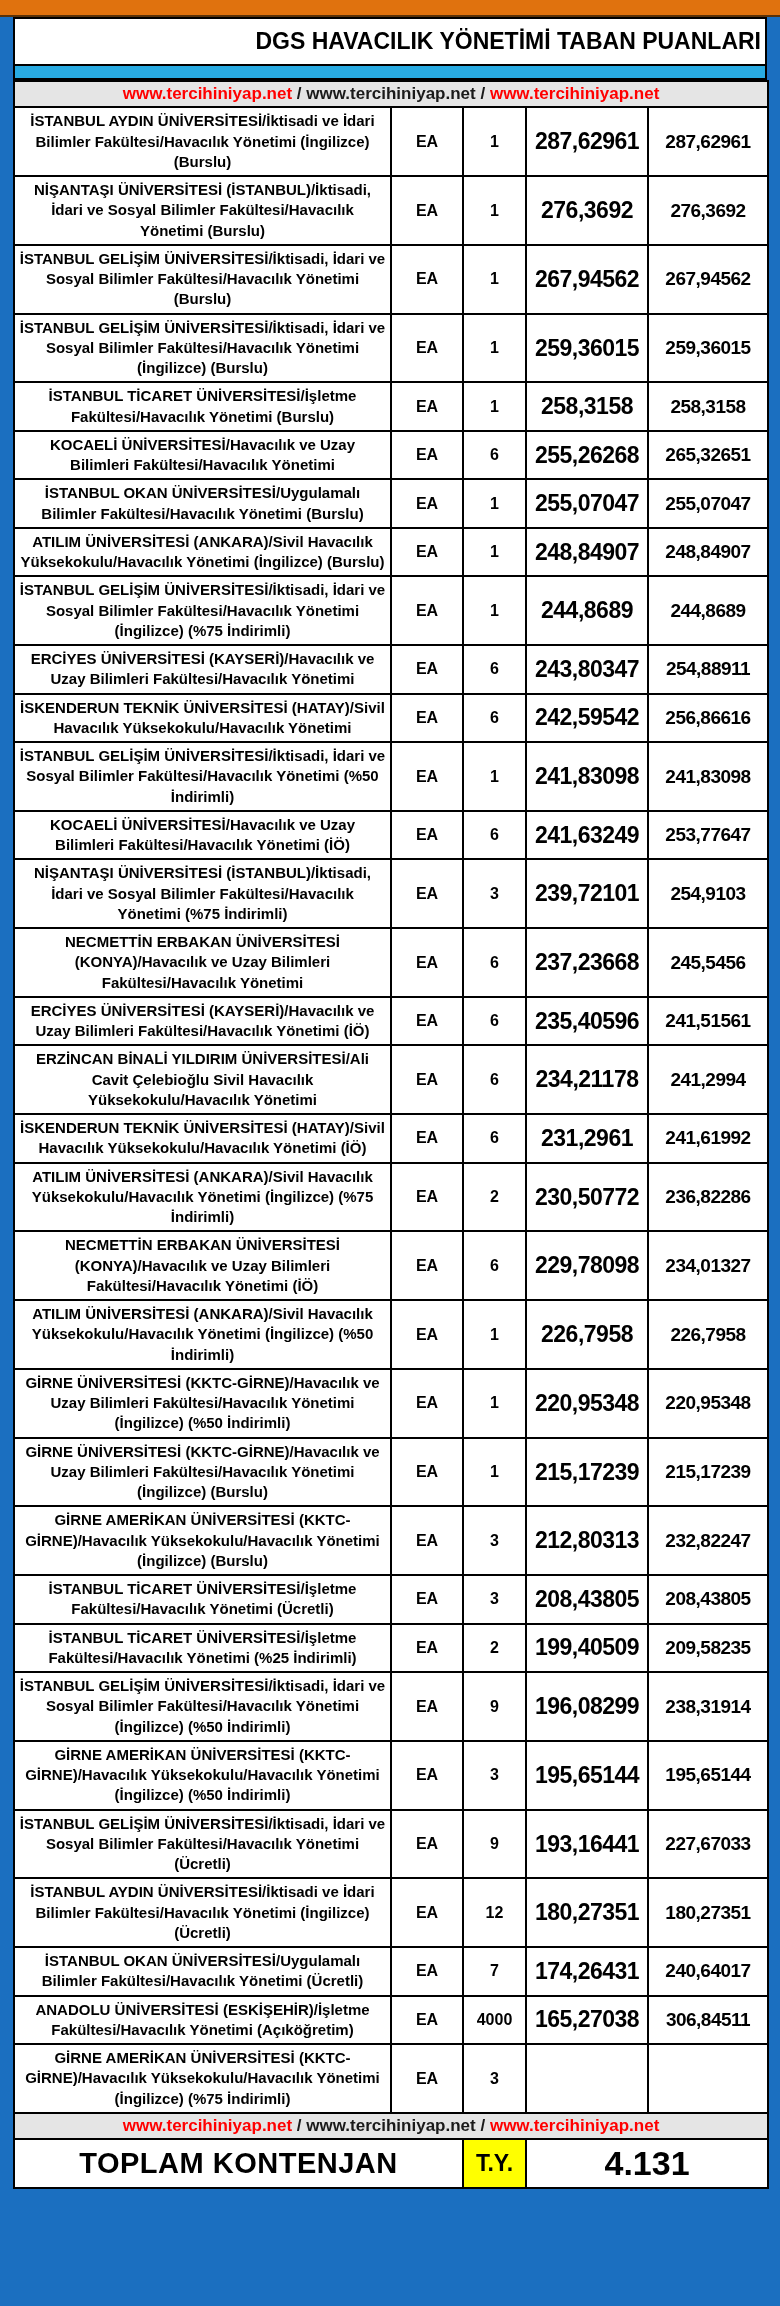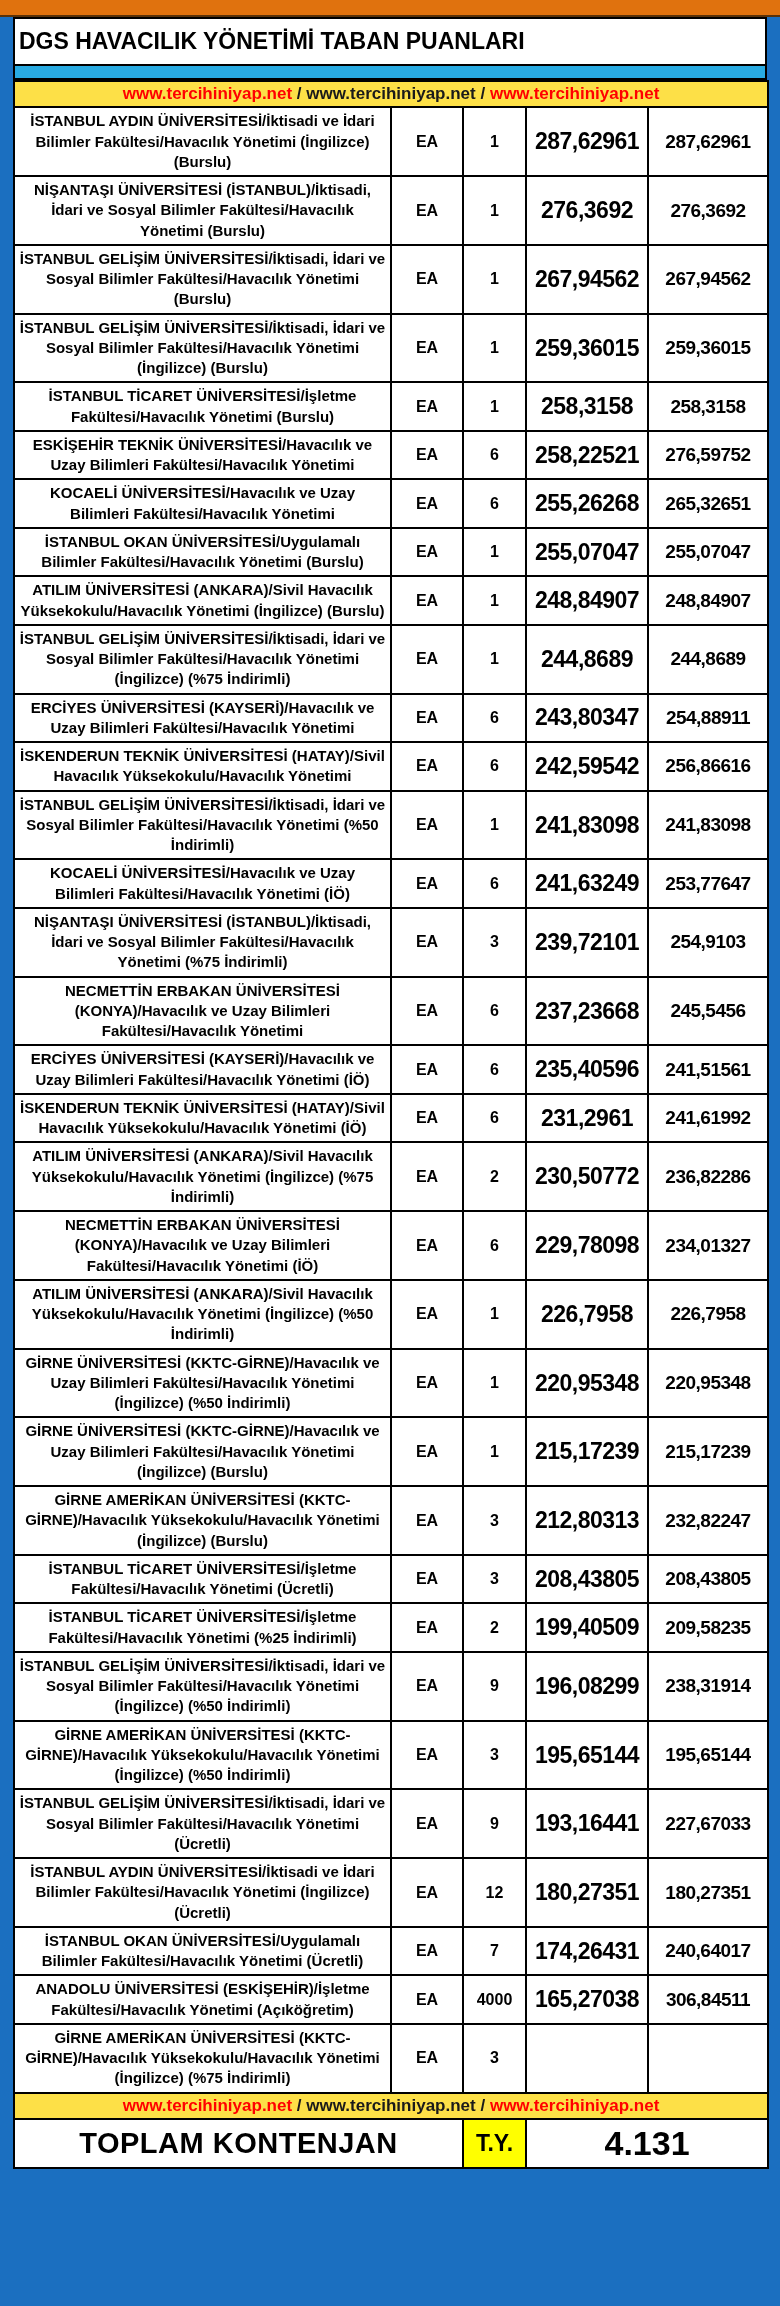--- a/index.html
+++ b/index.html
@@ -4,38 +4,38 @@
 <style>
   * { margin:0; padding:0; box-sizing:border-box; }
   body { font-family:"Liberation Sans", sans-serif; background:#888; }
   .page{
     width:780px; min-height:2306px; margin:0 auto; background:#1B6FC0;
     display:flex; flex-direction:column;
   }
   .bar-orange{ height:17px; background:#E0720E; border-bottom:2px solid #5a3208; flex:none; }
   .frame{ padding:0 13px; }
   .title-box{
-    background:#fff; border:2px solid #000; text-align:left;
+    background:#fff; border:2px solid #000; text-align:right;
     padding:9px 4px; font-weight:bold; font-size:23px; color:#000; letter-spacing:0px;
   }
   .blue-band{ height:14px; background:#29ABE2; border:2px solid #000; border-top:none; }
   table{ width:100%; border-collapse:collapse; table-layout:fixed; background:#fff; }
   col.c1{ width:377px; } col.c2{ width:72px; } col.c3{ width:63px; }
   col.c4{ width:122px; } col.c5{ width:120px; }
   td,th{ border:2px solid #000; color:#000; vertical-align:middle; text-align:center; overflow:hidden; }
   th{ padding:3px 2px; }
   .hdr-univ{ font-size:20px; font-weight:bold; }
   .hdr-univ .site-link{
     display:block; font-size:16px; font-weight:bold; font-style:italic;
     color:#FF0000; text-decoration:underline; margin-top:3px;
   }
   .hdr-small{ font-size:18px; font-weight:bold; line-height:1.15; }
   .hdr-yellow{ background:#FFFF00; }
   .banner-row td{
-    background:#fde047; font-size:17px; font-weight:bold; padding:2px 0; line-height:1.2;
+    background:#e5e5e5; font-size:17px; font-weight:bold; padding:2px 0; line-height:1.2;
   }
   .banner-row .lnk{ color:#FF0000; text-decoration:none; }
   .banner-row .lnk.dark{ color:#1a1a1a; }
   .banner-row .sep{ color:#1a1a1a; font-weight:bold; }
   td.c-univ{ font-size:15px; font-weight:bold; line-height:1.35; padding:3px 4px; min-height:44px; }
   td.c-type, td.c-kont{ font-size:16px; font-weight:bold; }
   td.c-taban{ font-size:23px; font-weight:bold; letter-spacing:-0.5px; }
   td.c-yuksek{ font-size:19px; font-weight:bold; letter-spacing:-0.5px; }
   tr.data-row{ height:46px; }
   .footer-row td{ height:49px; }
@@ -107,27 +107,20 @@
   </tr>
 
   <tr class="data-row">
     <td class="c-univ">İSTANBUL TİCARET ÜNİVERSİTESİ/İşletme Fakültesi/Havacılık Yönetimi (Burslu)</td>
     <td class="c-type">EA</td>
     <td class="c-kont">1</td>
     <td class="c-taban">258,3158</td>
     <td class="c-yuksek">258,3158</td>
   </tr>
 
-  <tr class="data-row">
-    <td class="c-univ">ESKİŞEHİR TEKNİK ÜNİVERSİTESİ/Havacılık ve Uzay Bilimleri Fakültesi/Havacılık Yönetimi</td>
-    <td class="c-type">EA</td>
-    <td class="c-kont">6</td>
-    <td class="c-taban">258,22521</td>
-    <td class="c-yuksek">276,59752</td>
-  </tr>
 
   <tr class="data-row">
     <td class="c-univ">KOCAELİ ÜNİVERSİTESİ/Havacılık ve Uzay Bilimleri Fakültesi/Havacılık Yönetimi</td>
     <td class="c-type">EA</td>
     <td class="c-kont">6</td>
     <td class="c-taban">255,26268</td>
     <td class="c-yuksek">265,32651</td>
   </tr>
 
   <tr class="data-row">
@@ -204,20 +197,27 @@
   </tr>
 
   <tr class="data-row">
     <td class="c-univ">ERCİYES ÜNİVERSİTESİ (KAYSERİ)/Havacılık ve Uzay Bilimleri Fakültesi/Havacılık Yönetimi (İÖ)</td>
     <td class="c-type">EA</td>
     <td class="c-kont">6</td>
     <td class="c-taban">235,40596</td>
     <td class="c-yuksek">241,51561</td>
   </tr>
 
+  <tr class="data-row">
+    <td class="c-univ">ERZİNCAN BİNALİ YILDIRIM ÜNİVERSİTESİ/Ali Cavit Çelebioğlu Sivil Havacılık Yüksekokulu/Havacılık Yönetimi</td>
+    <td class="c-type">EA</td>
+    <td class="c-kont">6</td>
+    <td class="c-taban">234,21178</td>
+    <td class="c-yuksek">241,2994</td>
+  </tr>
 
   <tr class="data-row">
     <td class="c-univ">İSKENDERUN TEKNİK ÜNİVERSİTESİ (HATAY)/Sivil Havacılık Yüksekokulu/Havacılık Yönetimi (İÖ)</td>
     <td class="c-type">EA</td>
     <td class="c-kont">6</td>
     <td class="c-taban">231,2961</td>
     <td class="c-yuksek">241,61992</td>
   </tr>
 
   <tr class="data-row">

